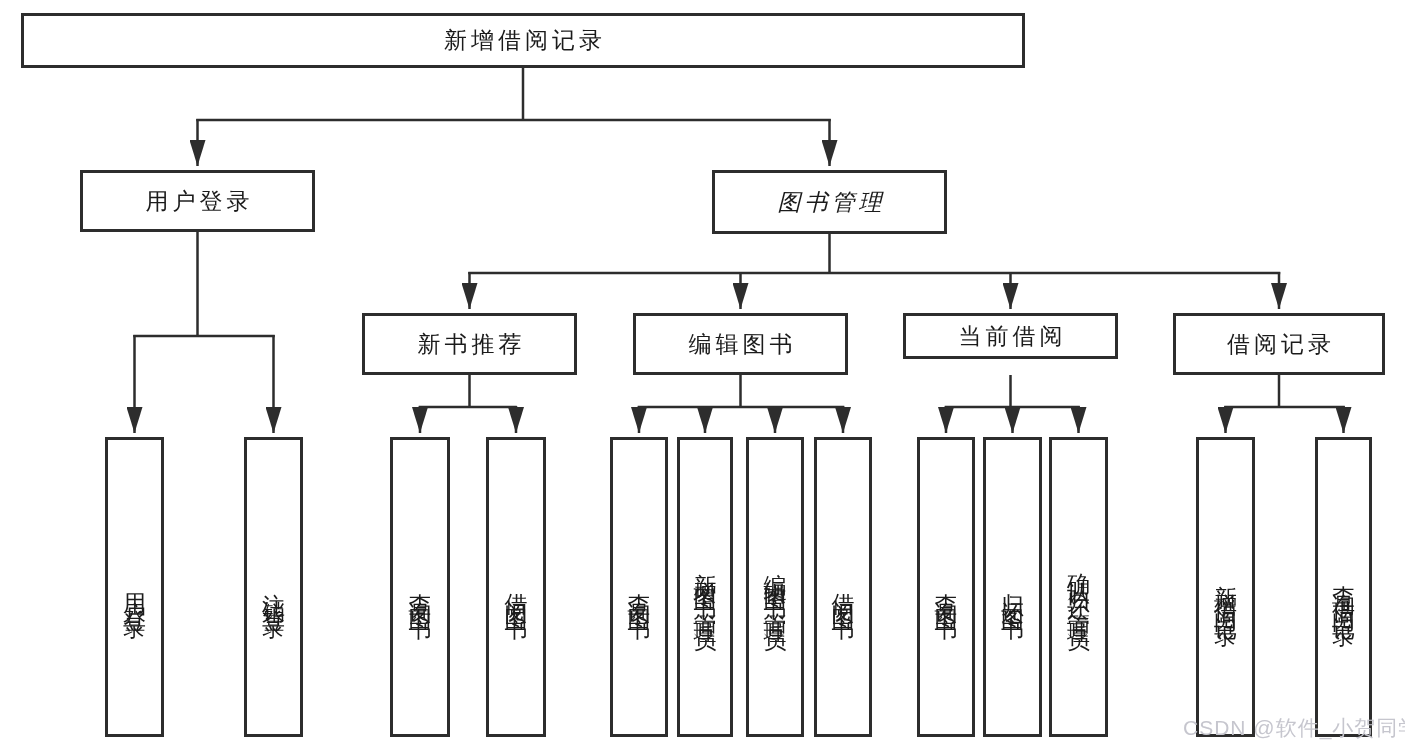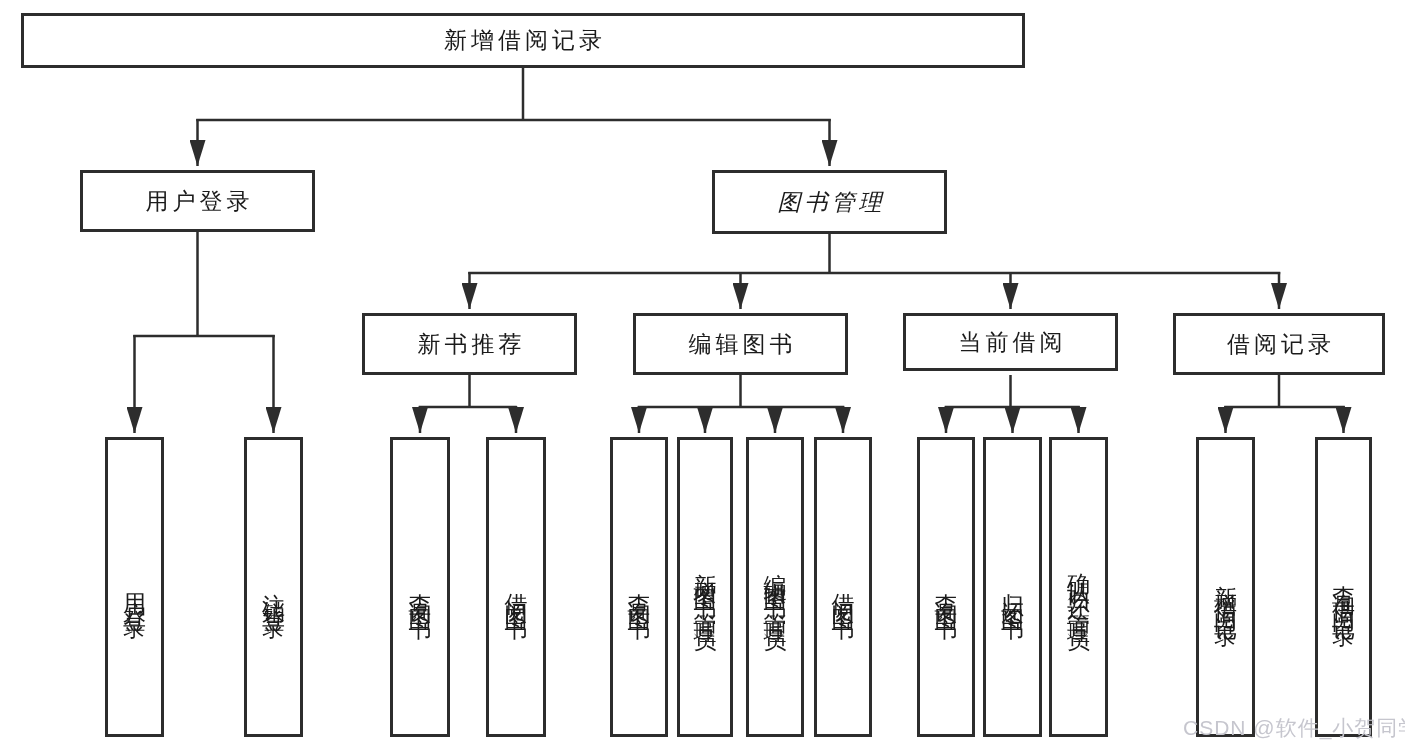--- a/index.html
+++ b/index.html
@@ -105,21 +105,21 @@
     </g>
   </svg>
 
   <div class="node h-node" style="left:21px; top:13px; width:1004px; height:55px;">新增借阅记录</div>
 
   <div class="node h-node" style="left:80px; top:170px; width:235px; height:62px;">用户登录</div>
   <div class="node h-node" style="left:712px; top:170px; width:235px; height:64px;font-style:italic;">图书管理</div>
 
   <div class="node h-node" style="left:362px; top:313px; width:215px; height:62px;text-align:center;">新书推荐</div>
   <div class="node h-node" style="left:633px; top:313px; width:215px; height:62px;">编辑图书</div>
-  <div class="node h-node" style="left:903px; top:313px; width:215px; height:58px;">当前借阅</div>
+  <div class="node h-node" style="left:903px; top:313px; width:215px; height:46px;">当前借阅</div>
   <div class="node h-node" style="left:1173px; top:313px; width:212px; height:62px;">借阅记录</div>
 
   <div class="node v-node" style="left:105px; top:437px; width:59px; height:300px;">用户登录</div>
   <div class="node v-node" style="left:244px; top:437px; width:59px; height:300px;">注销登录</div>
 
   <div class="node v-node" style="left:390px; top:437px; width:60px; height:300px;">查询图书</div>
   <div class="node v-node" style="left:486px; top:437px; width:60px; height:300px;">借阅图书</div>
 
   <div class="node v-node" style="left:610px; top:437px; width:58px; height:300px;">查询图书</div>
   <div class="node v-node" style="left:677px; top:437px; width:56px; height:300px;">新增图书（管理员）</div>

